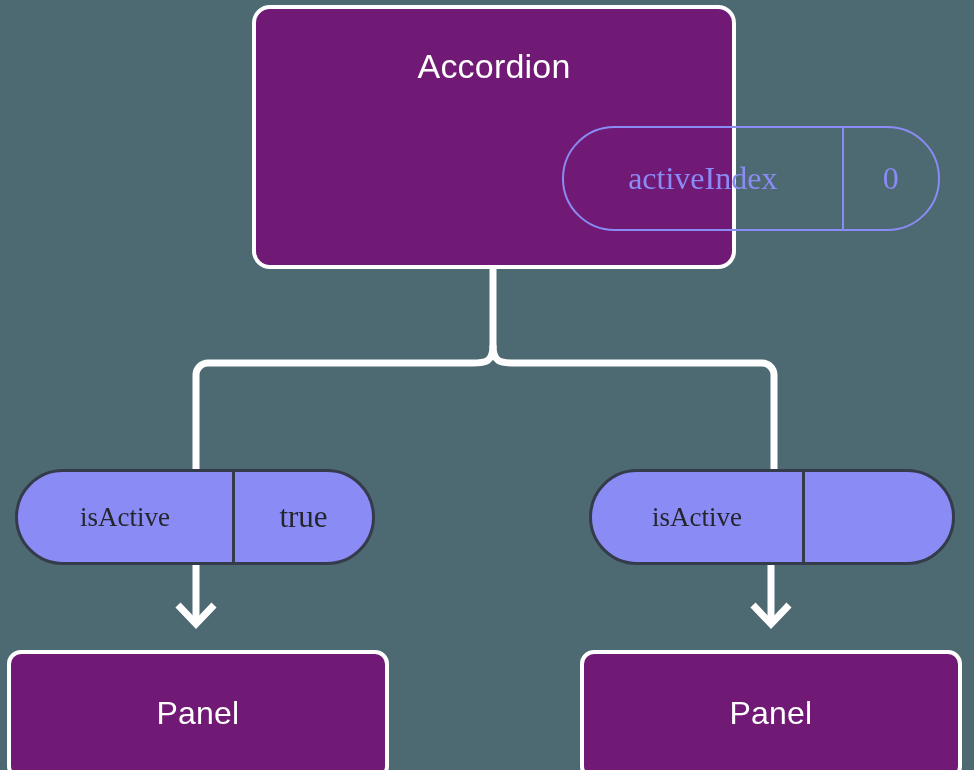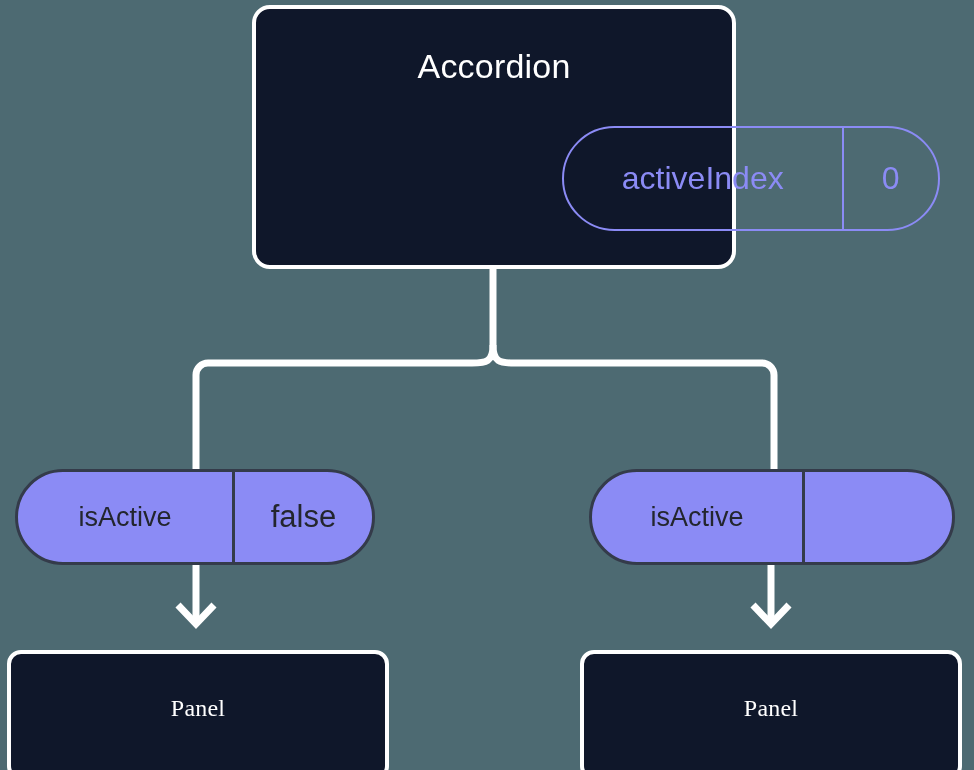--- a/index.html
+++ b/index.html
@@ -29,21 +29,21 @@
     width: 974px;
     height: 770px;
     pointer-events: none;
     z-index: 1;
   }
 
   
   .node-box {
     position: absolute;
     box-sizing: border-box;
-    background: #0f172a;
+    background: #701a75;
     border: 4px solid #ffffff;
     border-radius: 16px;
     z-index: 2;
   }
   .node-title {
     color: #ffffff;
     font-size: 33px;
     font-weight: 500;
     letter-spacing: 0.2px;
     text-align: center;
@@ -74,20 +74,21 @@
     align-items: stretch;
     border-radius: 999px;
     overflow: hidden;
   }
   .pill-key, .pill-val {
     display: flex;
     align-items: center;
     justify-content: center;
     box-sizing: border-box;
     white-space: nowrap;
+    font-family: Liberation Serif, serif;
   }
 
   
   .pill--outline {
     border: 2px solid #8b8bf5;
     background: transparent;
   }
   .pill--outline .pill-key {
     color: #8b8bf5;
     border-right: 2px solid #8b8bf5;
@@ -156,22 +157,21 @@
     top: 650px;
     border-radius: 14px;
   }
   #panel-node-left  { left: 7px;   width: 382px; }
   #panel-node-right { left: 580px; width: 382px; }
   .panel-node .node-title {
     position: absolute;
     left: 0;
     right: 0;
     top: 41px;
-    font-size: 24px;
-    font-family: Liberation Serif, serif;
+    font-size: 32px;
   }
 </style>
 </head>
 <body>
 
 <div id="diagram-root">
 
   <svg id="connectors" viewBox="0 0 974 770" width="974" height="770">
 
     <path d="M 493 269 L 493 345" fill="none" stroke="#ffffff" stroke-width="7" stroke-linecap="butt"></path>
@@ -199,21 +199,21 @@
     <div class="node-title" id="accordion-title">Accordion</div>
 
     <div class="pill pill--outline" id="state-pill-accordion">
       <div class="pill-key">activeIndex</div>
       <div class="pill-val">0</div>
     </div>
   </div>
 
   <div class="pill pill--filled pill-state-row" id="state-pill-left">
     <div class="pill-key">isActive</div>
-    <div class="pill-val">false</div>
+    <div class="pill-val">true</div>
   </div>
 
   <div class="pill pill--filled pill-state-row" id="state-pill-right">
     <div class="pill-key">isActive</div>
   </div>
 
   <div class="node-box panel-node" id="panel-node-left">
     <div class="node-title">Panel</div>
   </div>
 

